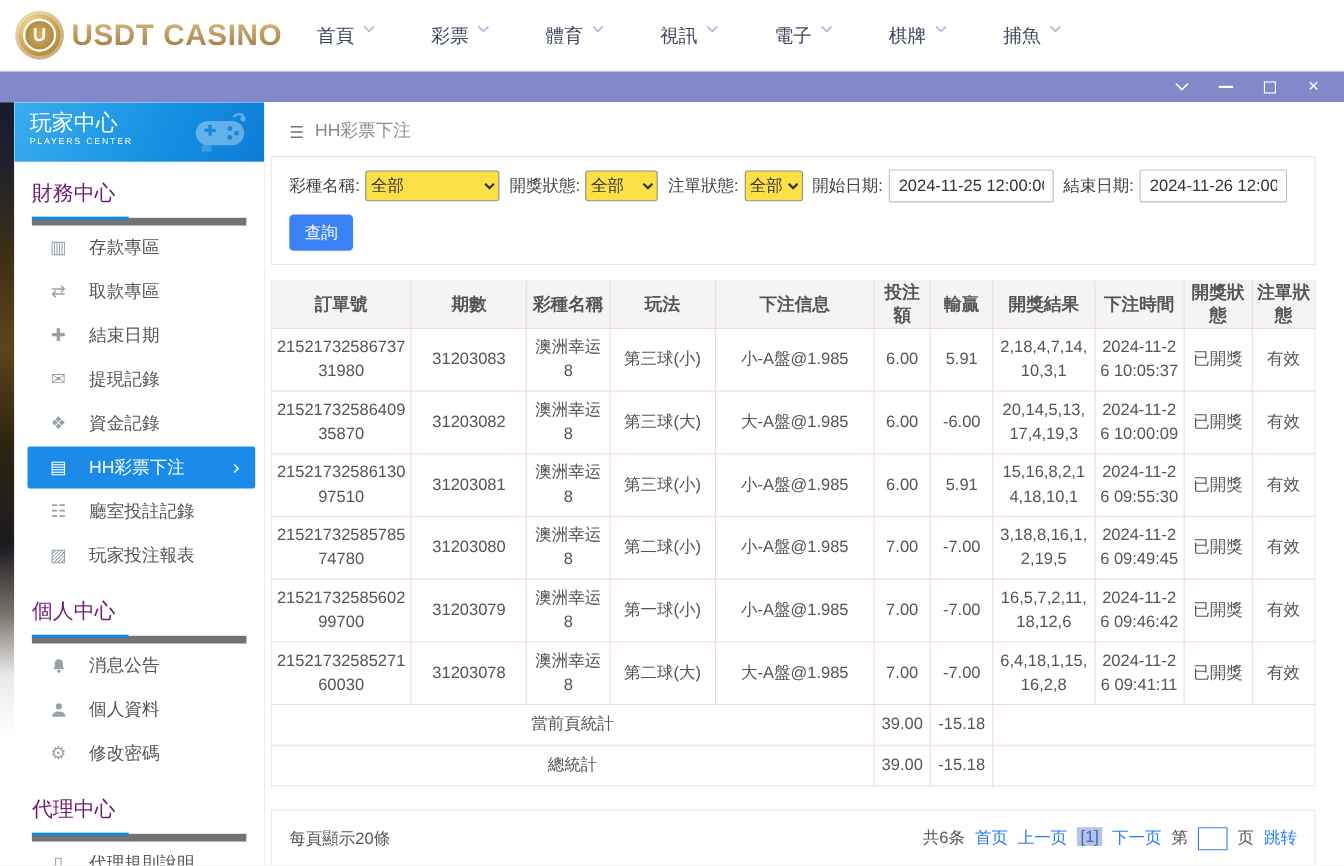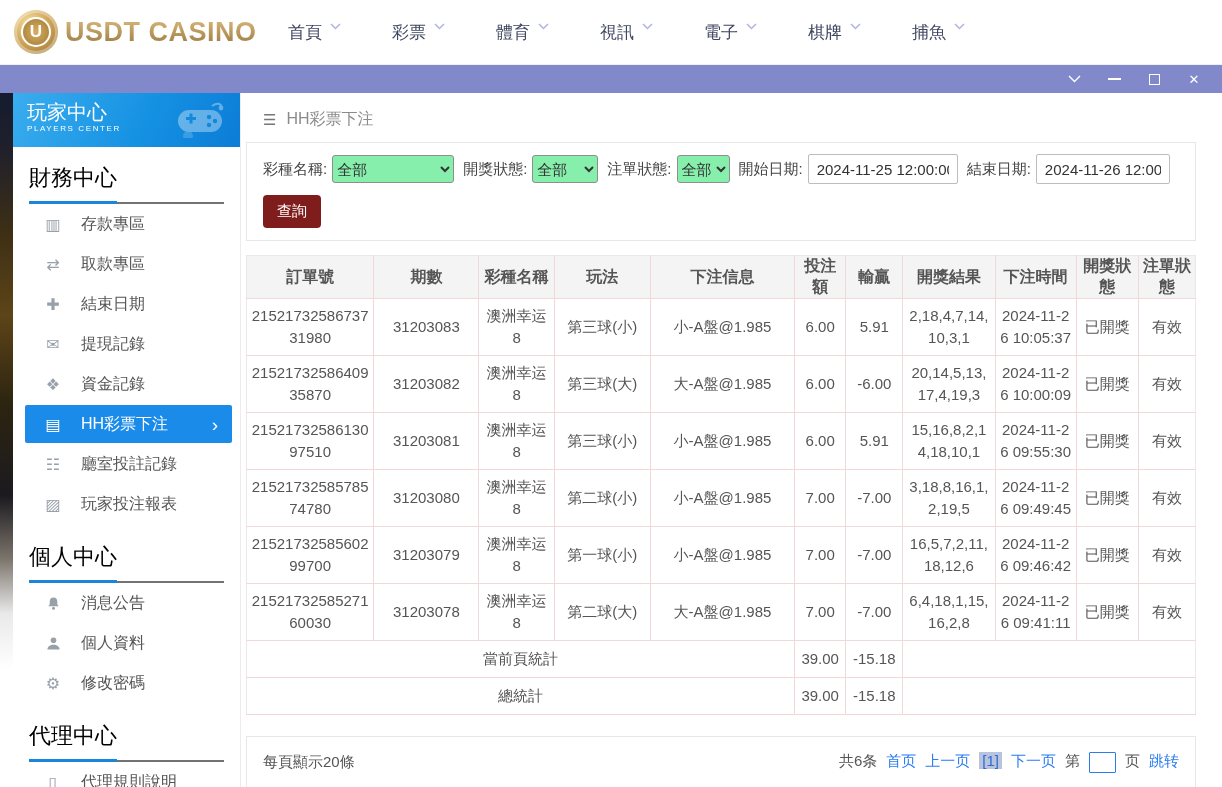--- a/index.html
+++ b/index.html
@@ -36,49 +36,49 @@
   .bg-strip { width:13px;
      background:linear-gradient(180deg,#141c2e 0%,#20202c 8%,#3d2f15 20%,#5d4419 32%,#2c2410 45%,#1c1a20 58%,#7a736a 67%,#e9e9e9 75%,#ffffff 83%); }
 
   
   .sidebar { width:228px; background:#fff; border-right:1px solid #ececec; overflow:hidden; }
   .side-header { height:54px; background:linear-gradient(115deg,#3aadee 0%,#1490e2 60%,#0c7cd6 100%);
       color:#fff; padding:7px 0 0 14px; position:relative; overflow:hidden; }
   .side-title { font-size:20px; line-height:24px; }
   .side-subtitle { font-size:8px; letter-spacing:1.6px; }
   .gamepad { position:absolute; right:10px; top:7px; opacity:.35; }
-  .section-label { font-size:22px; color:#000000; margin:16px 16px 0 16px; padding-bottom:9px;
-      border-bottom:2px solid #737373; position:relative; }
+  .section-label { font-size:19px; color:#701a75; margin:16px 16px 0 16px; padding-bottom:9px;
+      border-bottom:7px solid #737373; position:relative; }
   .section-label::after { content:""; position:absolute; left:0; bottom:-2px; width:88px; height:3px; background:#1a86d9; }
   .side-section { padding-bottom:2px; }
   .side-section .side-item:first-of-type { margin-top:8px; }
   .side-item { height:40px; display:flex; align-items:center; padding-left:30px; gap:18px;
       color:#555; font-size:16px; cursor:pointer; }
   .side-icon { color:#98a1aa; font-size:16px; width:20px; text-align:center; display:inline-flex; justify-content:center; }
   .side-item.active { background:#1b8bea; color:#fff; margin:1px 8px 1px 12px; border-radius:2px; padding-left:18px; height:38px; }
   .side-item.active .side-icon { color:#fff; }
   .side-chev { margin-left:auto; margin-right:14px; font-size:19px; line-height:1; }
 
   
   .main { flex:1; background:#fff; padding:0 26px 0 5px; overflow:hidden; }
   .breadcrumb { margin:16px 0 0 17px; color:#8b8b8b; font-size:16px; display:flex; gap:10px; align-items:center; }
   .ham { color:#777; font-size:15px; }
 
   .filter-box { border:1px solid #e7e7e7; margin-top:12px; padding:11px 16px 12px 16px; }
   .filter-row { display:flex; align-items:center; font-size:15px; color:#444; }
   .filter-row label { margin-right:5px; }
   .filter-row .gap { margin-left:9px; }
-  .filter-row select { height:28px; font-size:15px; color:#333; border:1px solid #8e8e8e; border-radius:3px; background:#86efac; }
+  .filter-row select { height:28px; font-size:15px; color:#333; border:1px solid #8e8e8e; border-radius:3px; background:#fde047; }
   .sel-lottery { width:122px; }
   .sel-draw { width:66px; }
   .sel-order { width:53px; }
   .date-input { height:30px; border:1px solid #bdbdbd; border-radius:2px; font-size:15px; padding:0 8px; color:#333; }
   .date-start { width:150px; }
   .date-end { width:134px; }
-  .search-btn { margin-top:11px; background:#7f1d1d; color:#fff; border:none; border-radius:4px;
+  .search-btn { margin-top:11px; background:#3b82f6; color:#fff; border:none; border-radius:4px;
       font-size:15px; padding:7px 14px; cursor:pointer; }
 
   
   .bets-table { width:100%; border-collapse:collapse; table-layout:fixed; margin-top:14px; border:1px solid #e9e9e9; }
   .bets-table th { background:#f4f4f4; font-weight:bold; color:#555; font-size:16px; height:40px;
       border-right:1px solid #f2d9d9; border-bottom:1px solid #f2d9d9; padding:0 2px; }
   .bets-table td { color:#555; font-size:15px; text-align:center; border-right:1px solid #f2d9d9;
       border-bottom:1px solid #f2d9d9; height:57px; padding:2px 4px; word-break:break-all; line-height:1.5; }
   .bets-table th:last-child, .bets-table td:last-child { border-right:none; }
   .bets-table tfoot td { height:37px; }

